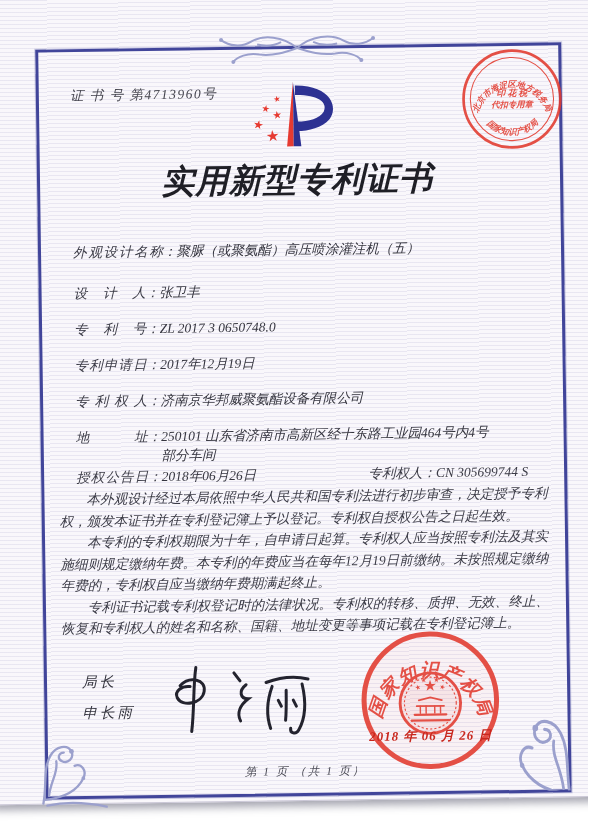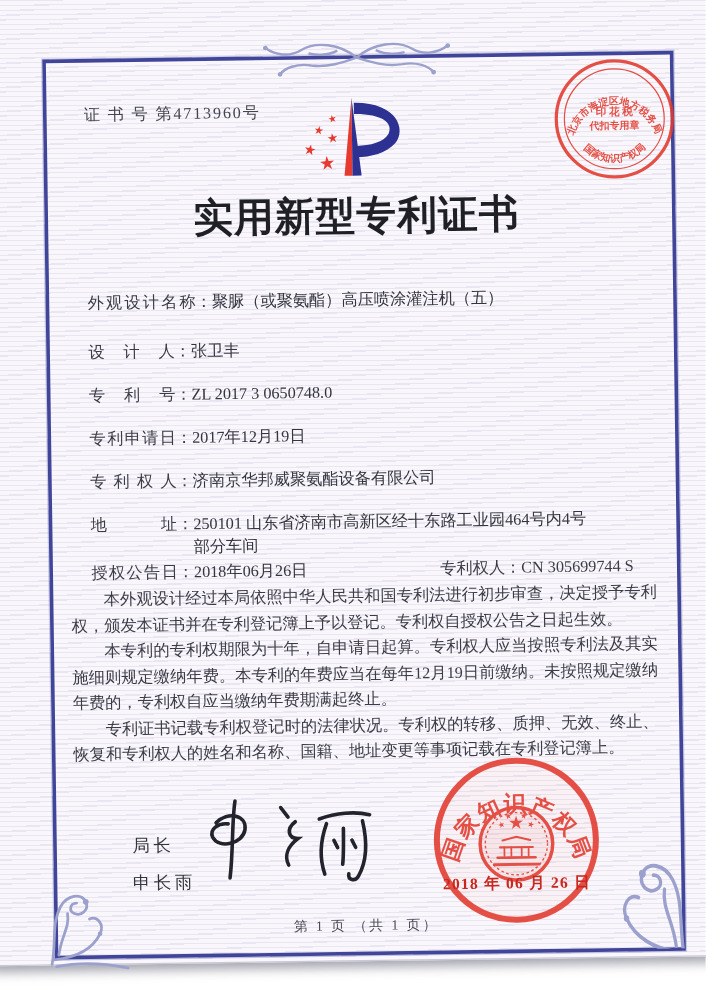--- a/index.html
+++ b/index.html
@@ -1,17 +1,17 @@
 <!DOCTYPE html>
 <html><head>
 <meta charset="utf-8">
 <style>
   html,body{margin:0;padding:0;background:#ffffff;width:600px;height:825px;overflow:hidden;}
   .scan{position:relative;width:588px;height:825px;overflow:hidden;
-        font-family:"Liberation Serif","DejaVu Serif",serif;}
+        font-family:"Liberation Serif","DejaVu Serif",serif;font-style:italic;}
   .sheet{position:absolute;left:-14px;top:-16px;width:628px;height:816px;
          background-color:#f9f7fb;
          background-image:repeating-linear-gradient(to bottom,
             rgba(175,170,208,.22) 0px, rgba(175,170,208,.22) 1px,
             rgba(255,255,255,0) 1px, rgba(255,255,255,0) 4px);
          transform:rotate(-0.8deg);transform-origin:50% 50%;
          box-shadow:0 6px 9px -1px rgba(108,108,126,.62);
          border-bottom:1px solid #cac7d6;}
   .content{position:absolute;left:14px;top:16px;width:600px;height:800px;color:#3c3c47;}
   .frame{position:absolute;left:40px;top:46px;width:520px;height:744px;
@@ -25,22 +25,22 @@
   .row.first{margin-bottom:22px;}
   .row.addr{margin-bottom:2px;}
   .lbl{display:inline-block;width:72px;text-align:justify;text-align-last:justify;
        flex:none;color:#3c3c47;}
   .lbl.wide{width:90px;}
   .val{color:#35353f;}
   .grant-no{margin-left:auto;margin-right:20px;white-space:nowrap;}
   .paras{position:absolute;left:58px;top:486px;width:488px;font-size:13.5px;
          line-height:21.5px;text-align:justify;color:#3c3c47;}
   .paras p{margin:0;text-indent:2em;}
-  .signer{position:absolute;left:78px;top:688px;font-size:14.5px;letter-spacing:3px;
-          line-height:31px;color:#34343e;margin-left:28px;}
+  .signer{position:absolute;left:78px;top:664px;font-size:14.5px;letter-spacing:3px;
+          line-height:31px;color:#34343e;}
   .signature{position:absolute;left:158px;top:658px;}
   .seal{position:absolute;opacity:.88;}
   .tax-seal{left:464px;top:50px;z-index:6;}
   .office-seal{left:354px;top:630px;z-index:6;}
   .seal-date{position:absolute;left:360px;top:729px;width:132px;text-align:center;z-index:7;
              font-size:13px;font-weight:700;color:#c8271e;letter-spacing:1px;white-space:nowrap;}
   .footer{position:absolute;left:0;top:764px;width:600px;text-align:center;
           font-size:11.5px;letter-spacing:2px;color:#4a4a55;}
   .orn{position:absolute;}
   svg text{font-family:"Liberation Serif","DejaVu Serif",serif;}

